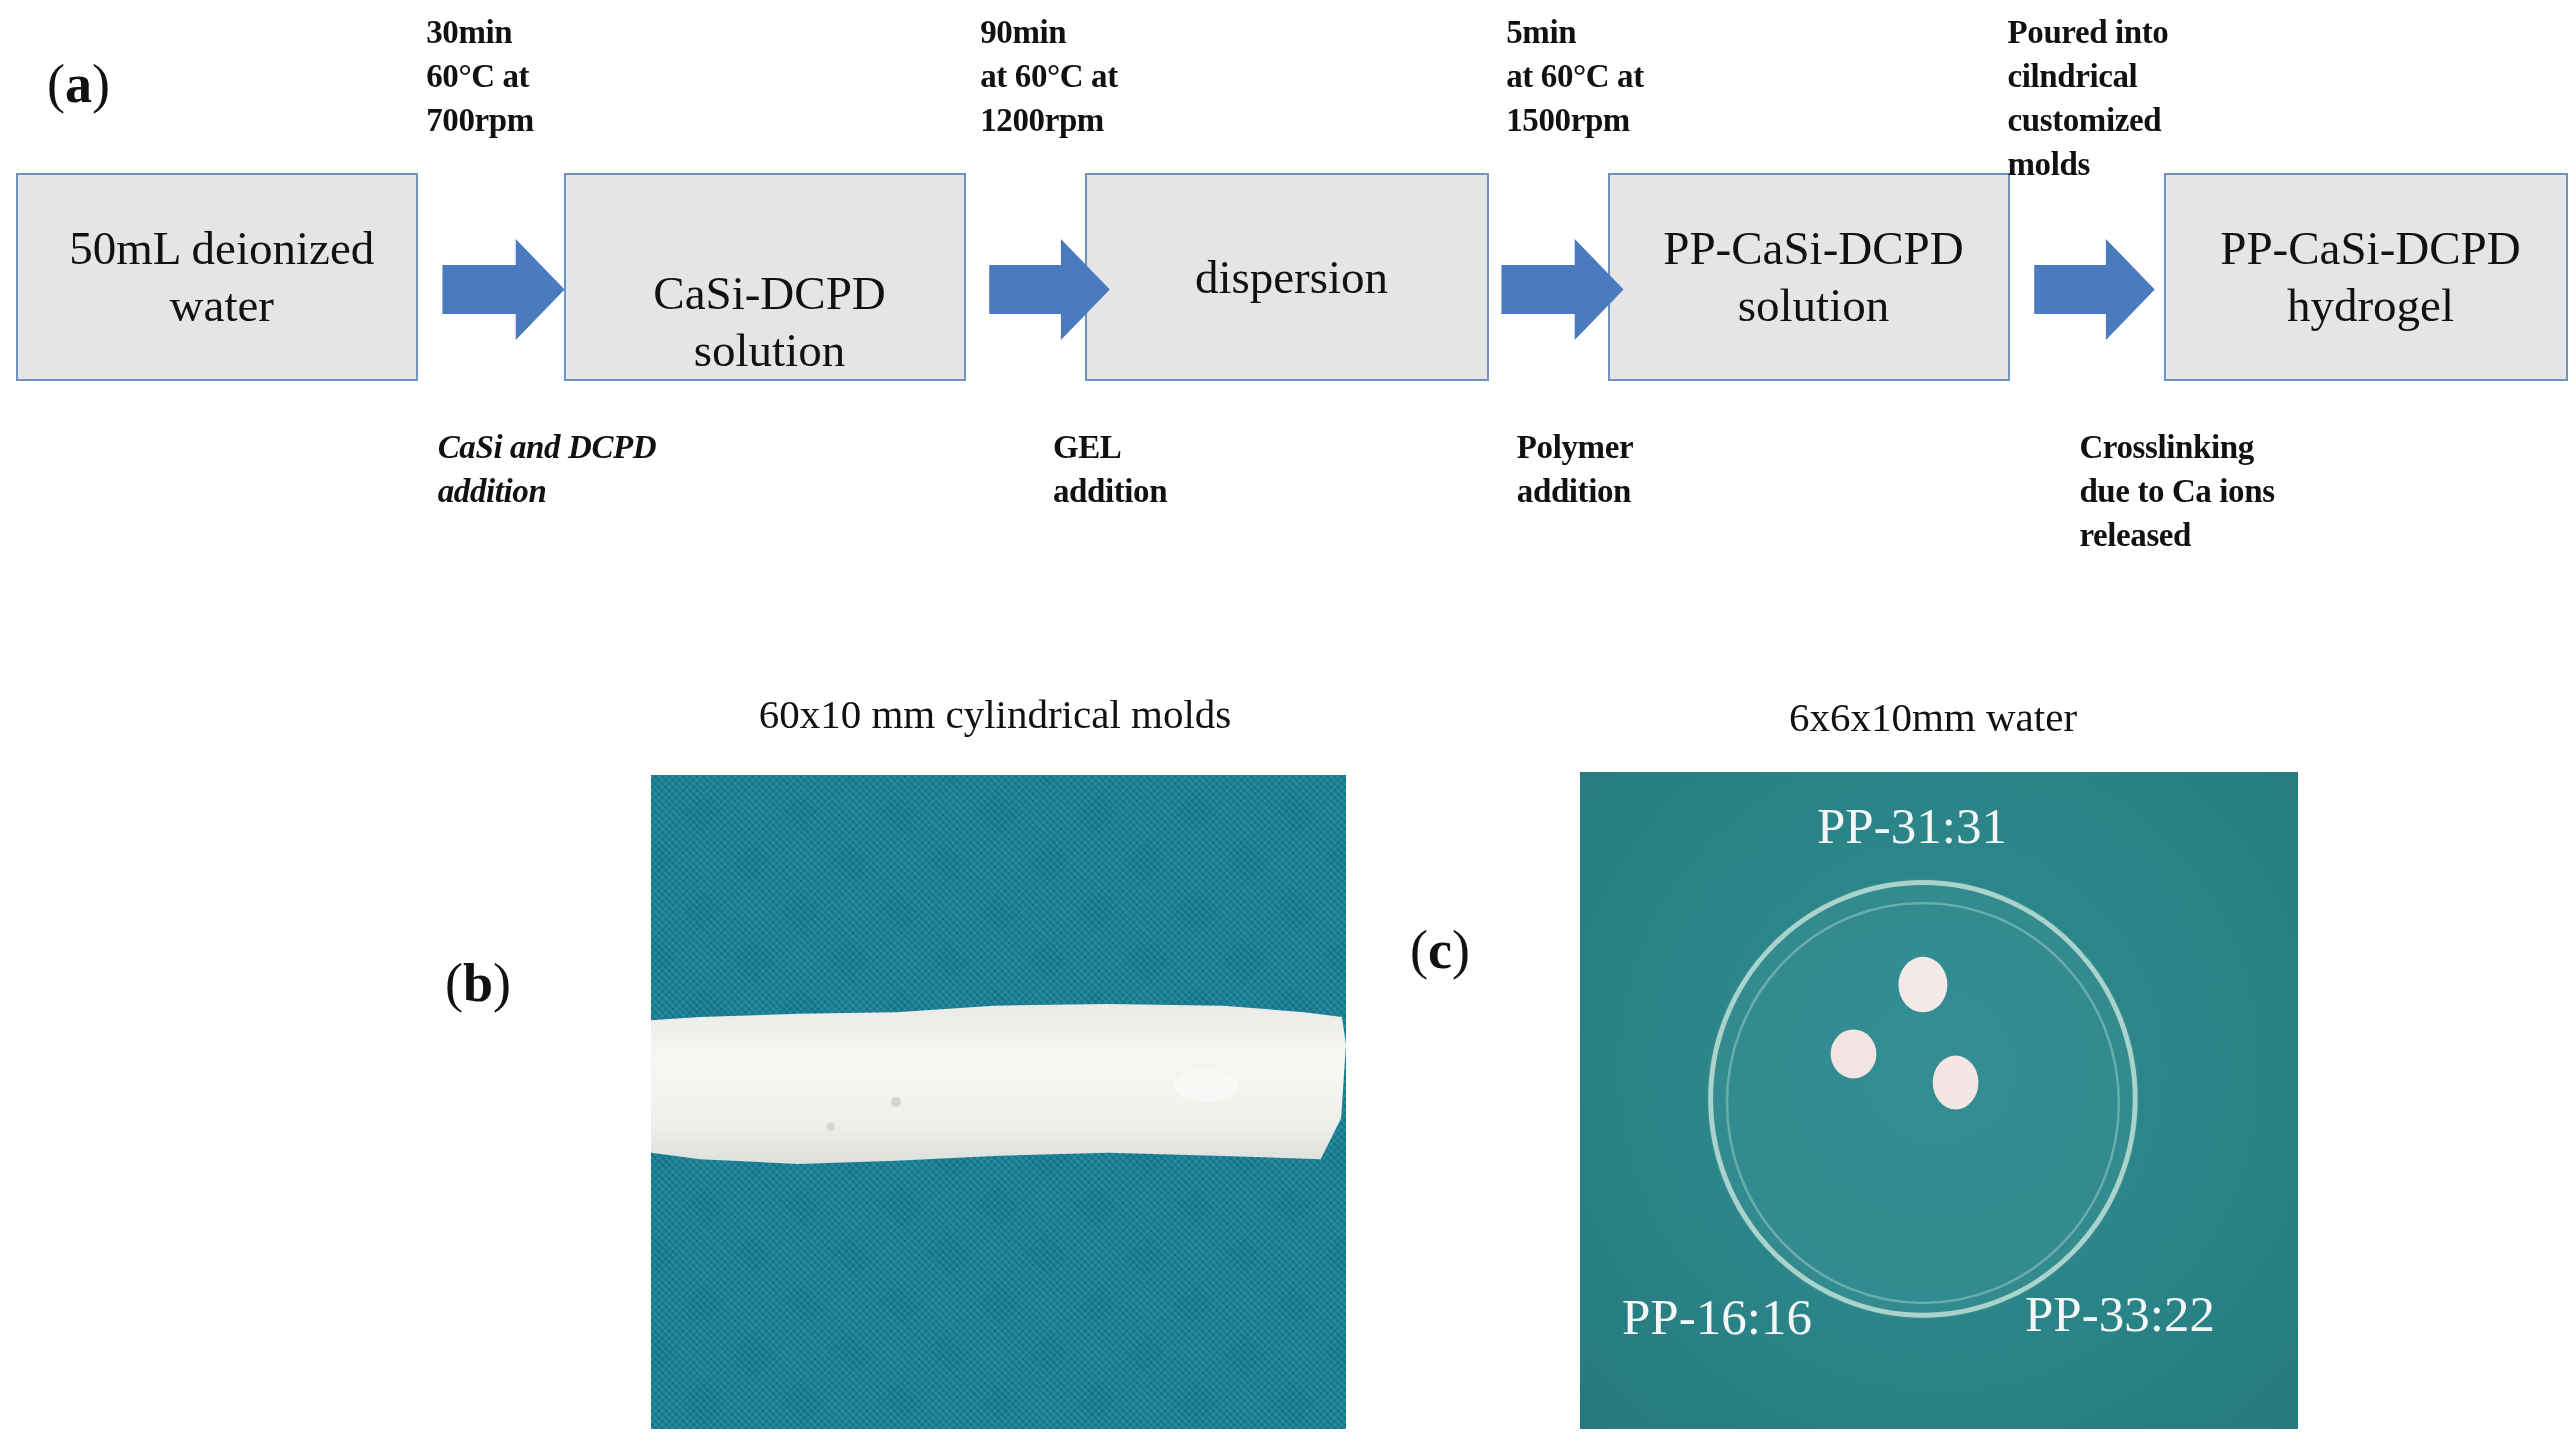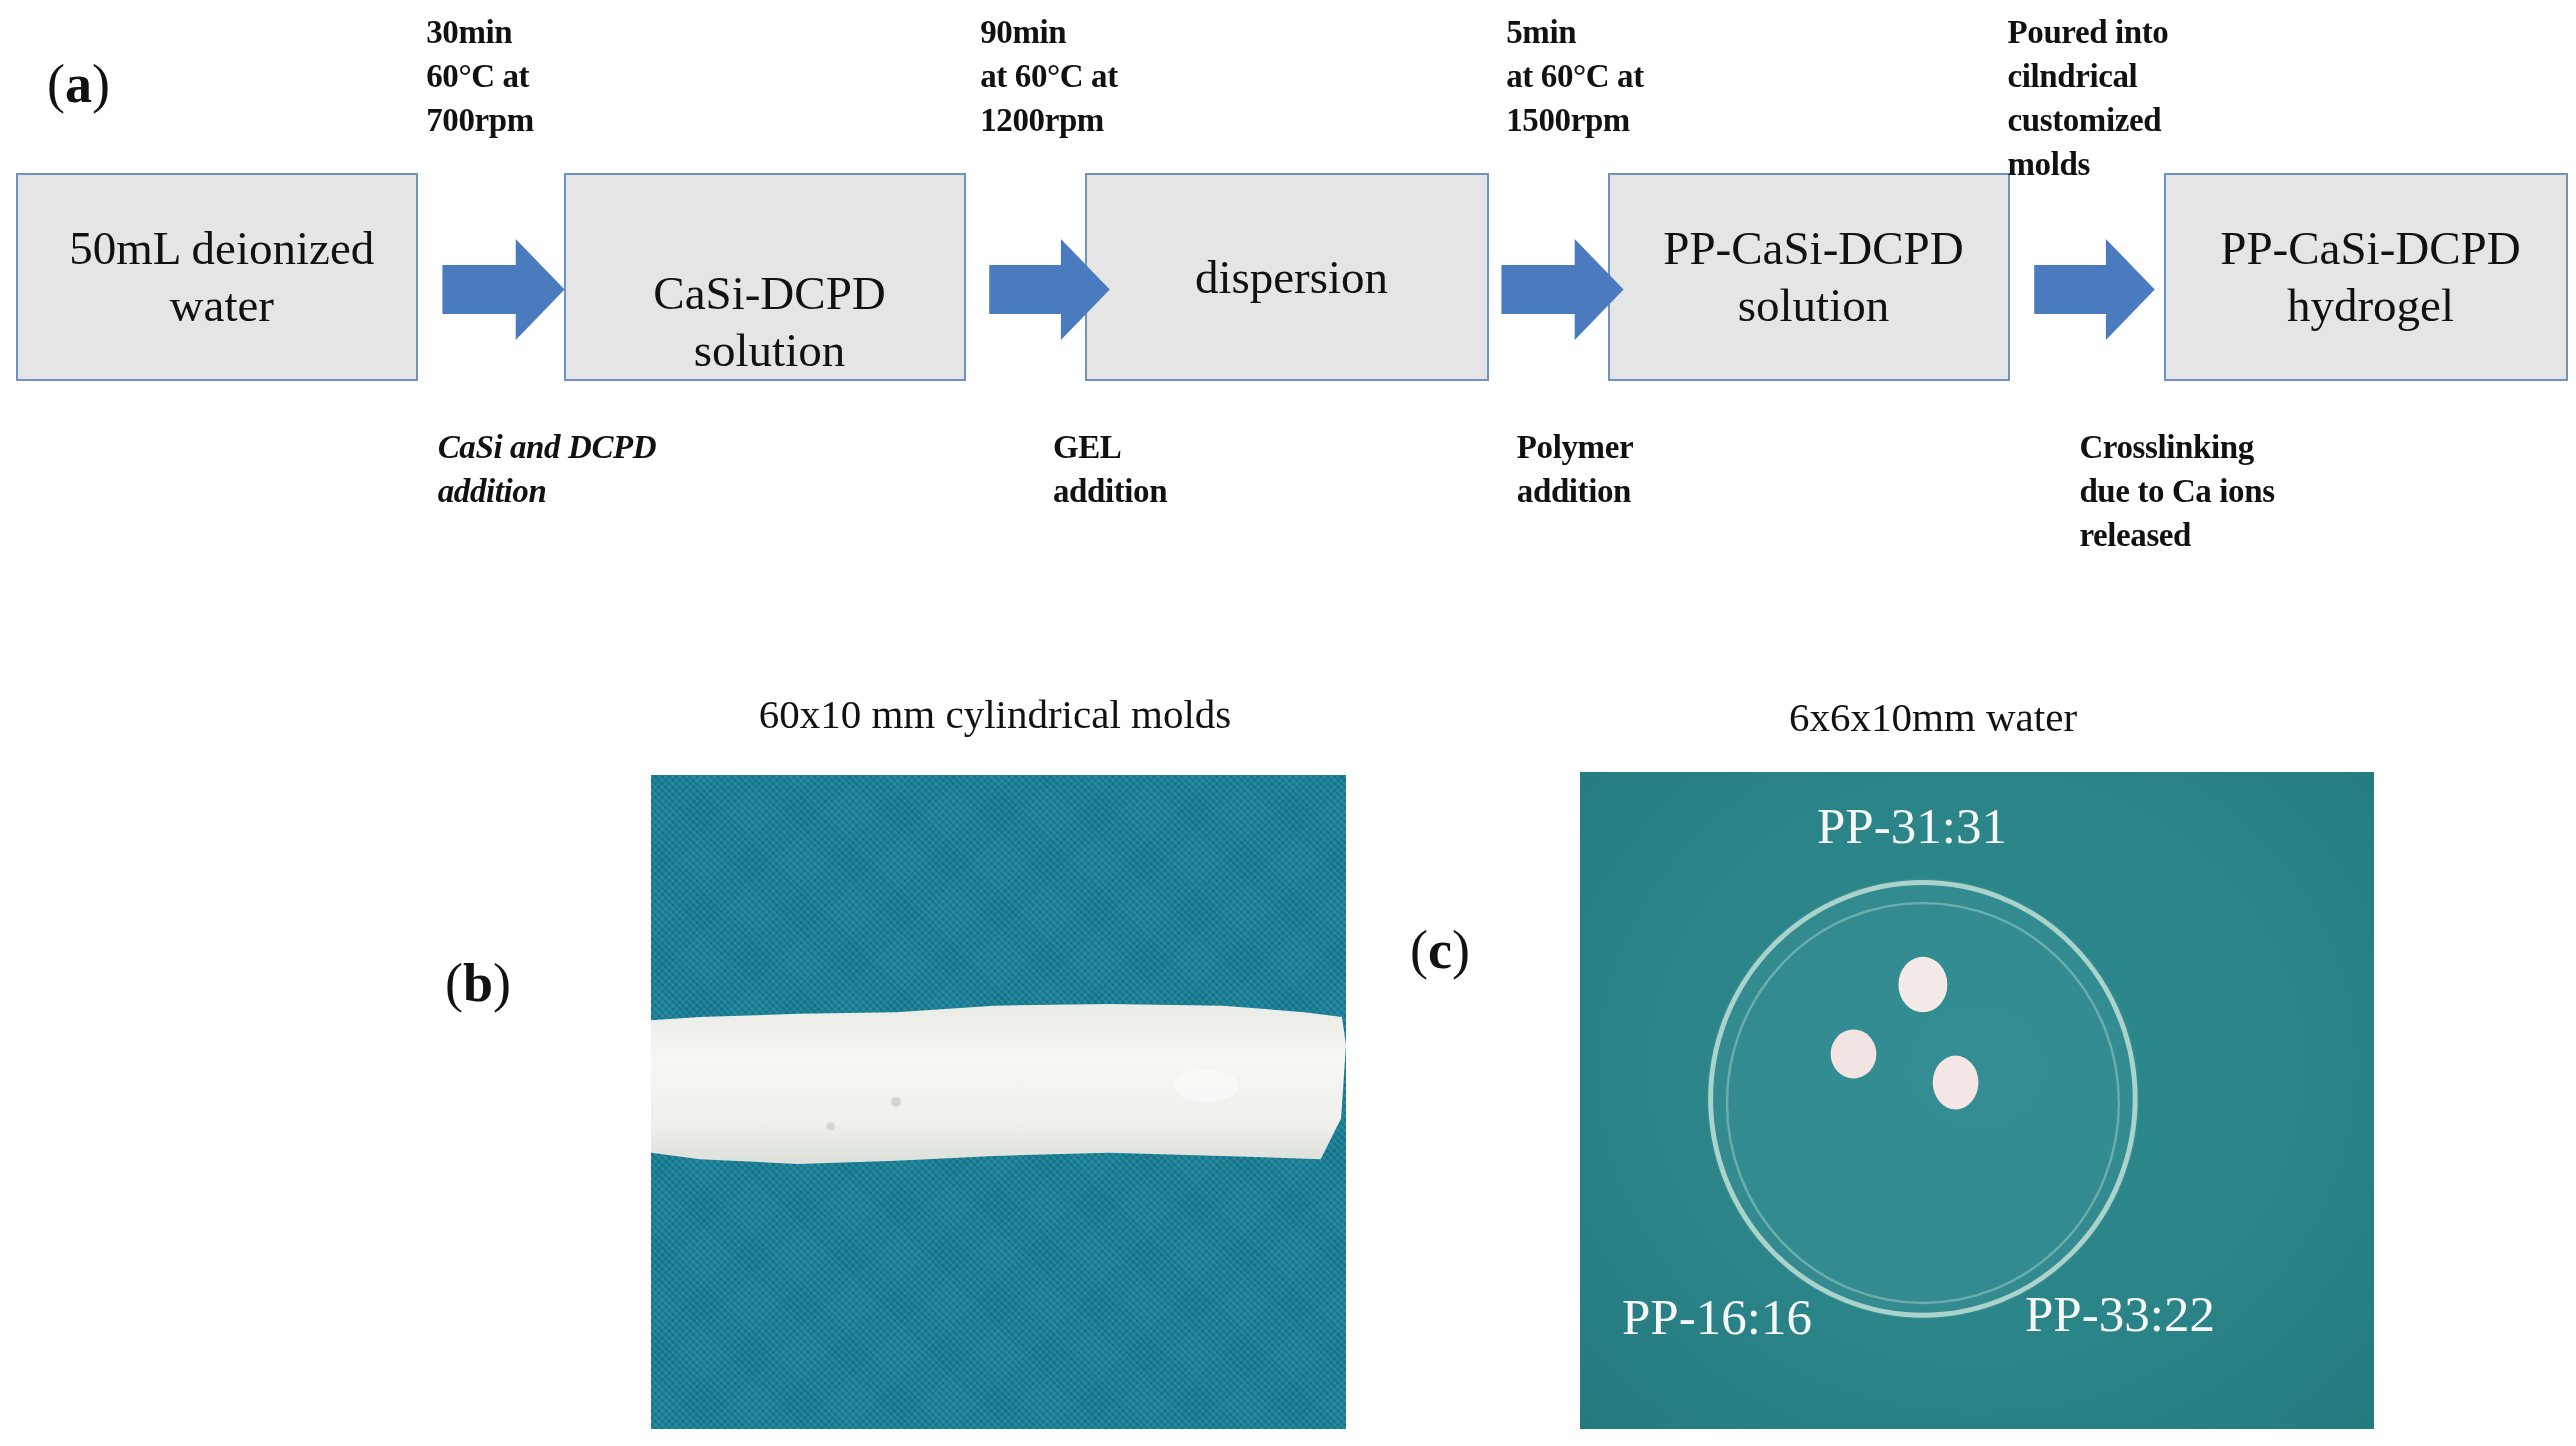--- a/index.html
+++ b/index.html
@@ -17,21 +17,21 @@
           line-height:44px; transform:translateX(-50%); white-space:nowrap;
           letter-spacing:-0.4px; }
   .caption { position:absolute; font-size:41px; transform:translateX(-50%);
              white-space:nowrap; }
   .photo { position:absolute; overflow:hidden; }
   .photo-b { left:651px; top:775px; width:695px; height:654px;
     background:
       repeating-linear-gradient(45deg, rgba(255,255,255,0.05) 0 2.5px, rgba(0,0,0,0.05) 2.5px 4.9px),
       repeating-linear-gradient(-45deg, rgba(255,255,255,0.04) 0 2.5px, rgba(0,0,0,0.04) 2.5px 4.9px),
       #157f96; }
-  .photo-c { left:1580px; top:772px; width:794px; height:657px;
+  .photo-c { left:1580px; top:772px; width:718px; height:657px;
     background: radial-gradient(ellipse at 50% 45%, #2d8a8f 0%, #2a8387 60%, #257a7e 100%); }
   .overlay-label { position:absolute; color:#f4f7f6; font-size:51px; white-space:nowrap; }
 </style>
 </head>
 <body>
 
 <div class="abs panel-label" style="left:47px; top:57px;">
   <span>(</span><b>a</b><span>)</span>
 </div>
 

